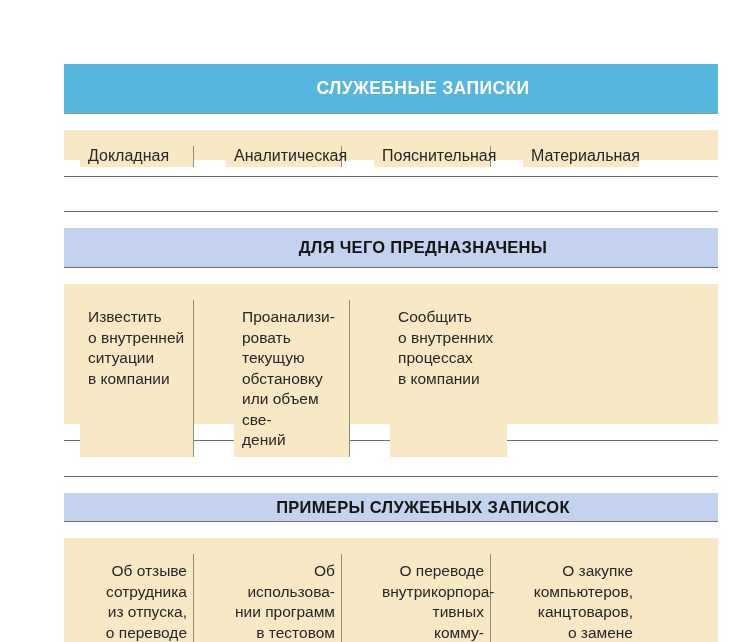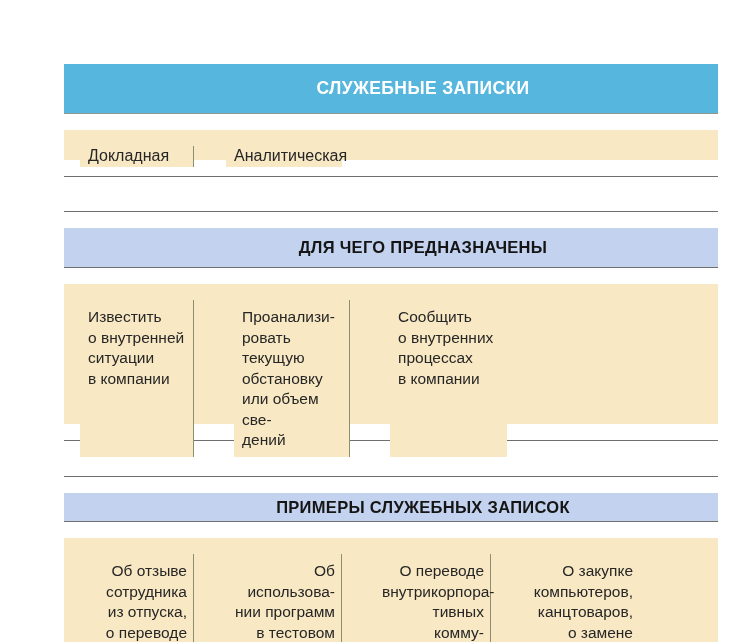--- a/index.html
+++ b/index.html
@@ -78,20 +78,22 @@
 
 <div class="page">
 
   <div class="top-bar">
     <span class="title">СЛУЖЕБНЫЕ ЗАПИСКИ</span>
   </div>
 
   <div class="cols row-types">
     <div class="cell">Докладная</div>
     <div class="cell">Аналитическая</div>
+    <div class="cell">Пояснительная</div>
+    <div class="cell">Материальная</div>
   </div>
 
   <div class="gap gap-1"></div>
 
   <div class="band band-1">
     <span class="band-title">ДЛЯ ЧЕГО ПРЕДНАЗНАЧЕНЫ</span>
   </div>
 
   <div class="cols row-purposes">
     <div class="cell">Известить

